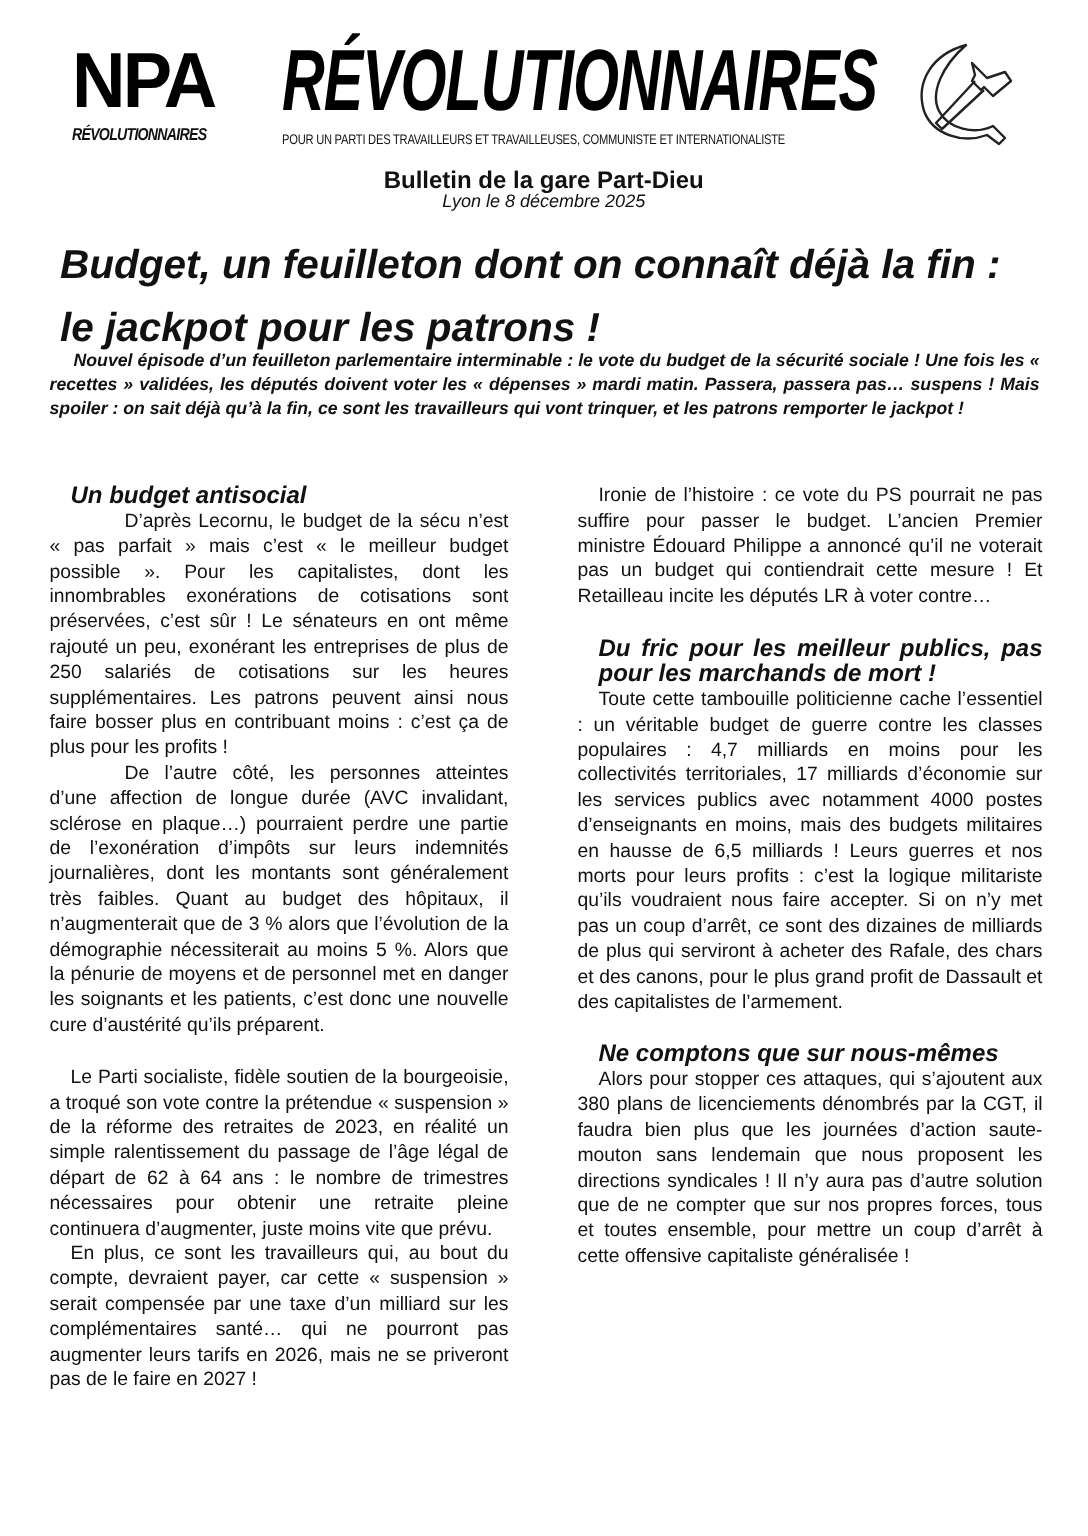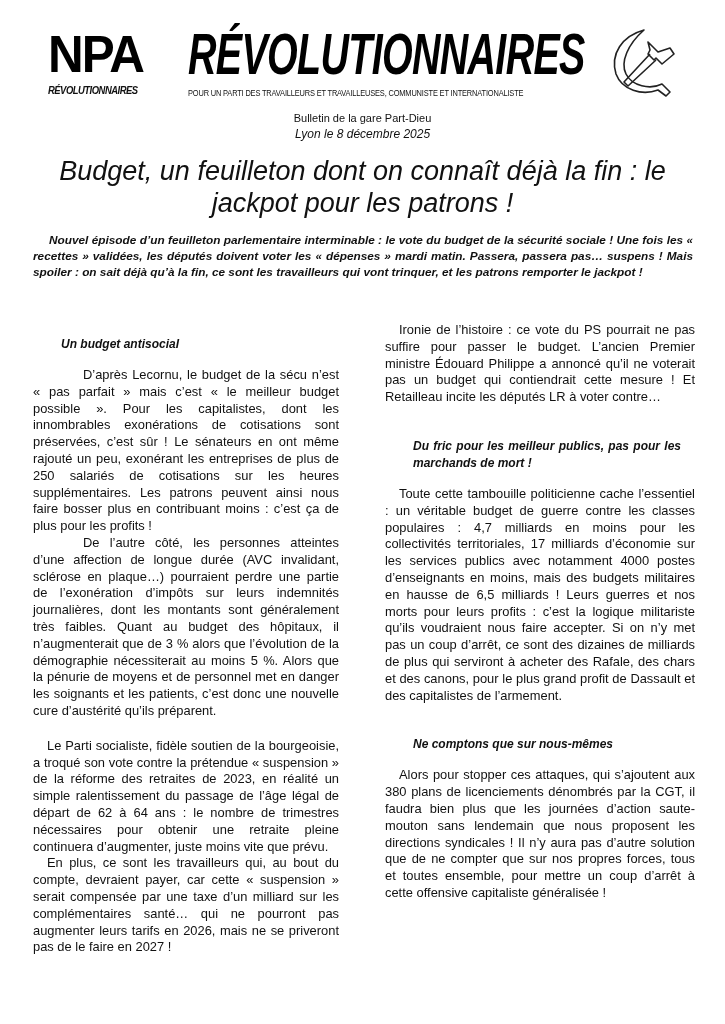--- a/index.html
+++ b/index.html
@@ -7,29 +7,29 @@
 
     .header { position: absolute; top: 0; left: 0; width: 725px; height: 110px; }
     .npa-block { position: absolute; left: 48px; top: 30px; width: 115px; }
     .npa-big { font-family: "Liberation Sans", sans-serif; font-weight: 900; font-size: 52px; line-height: 48px; letter-spacing: -2px; transform: scaleX(0.95); transform-origin: left; color: #000; }
     .npa-small { font-family: "Liberation Sans", sans-serif; font-weight: bold; font-style: italic; font-size: 11.5px; letter-spacing: -0.6px; margin-top: 6px; transform: scaleX(0.82); transform-origin: left; white-space: nowrap; color: #111; }
     .rev-block { position: absolute; left: 188px; top: 22px; width: 392px; }
     .rev-big { font-weight: bold; font-style: italic; font-size: 58px; line-height: 64px; letter-spacing: -1px; white-space: nowrap; transform: scaleX(0.68); transform-origin: left; color: #000; }
     .rev-tag { font-size: 9.3px; letter-spacing: -0.2px; white-space: nowrap; margin-top: 2px; transform: scaleX(0.8); transform-origin: left; color: #111; }
     .sickle { position: absolute; left: 600px; top: 24px; width: 80px; height: 80px; }
 
-    .bulletin { position: absolute; top: 112px; left: 0; width: 725px; text-align: center; font-weight: normal; font-size: 11px; }
+    .bulletin { position: absolute; top: 112px; left: 0; width: 725px; text-align: center; font-weight: bold; font-size: 16px; }
     .date { position: absolute; top: 127px; left: 0; width: 725px; text-align: center; font-style: italic; font-size: 12px; }
-    .title { position: absolute; top: 155px; left: 40px; width: 645px; text-align: center; font-weight: normal; font-style: italic; font-size: 27px; line-height: 32px; }
+    .title { position: absolute; top: 155px; left: 40px; width: 645px; font-weight: bold; font-style: italic; font-size: 27px; line-height: 42px; }
     .chapo { position: absolute; top: 232px; left: 33px; width: 660px; font-weight: bold; font-style: italic; font-size: 11.8px; line-height: 16.2px; text-align: justify; text-indent: 16px; }
 
     .col { position: absolute; top: 322px; width: 306px; font-size: 12.9px; line-height: 16.8px; text-align: justify; }
     .col-left { left: 33px; }
     .col-right { left: 385px; width: 310px; }
-    .col h2 { font-size: 12px; font-weight: bold; font-style: italic; margin: 14px; padding-left: 14px; line-height: 17px; }
+    .col h2 { font-size: 16px; font-weight: bold; font-style: italic; margin: 0; padding-left: 14px; line-height: 17px; }
     .col p { margin: 0; }
     .indent-big { text-indent: 50px; }
     .indent-sm { text-indent: 14px; }
     .gap { height: 18px; }
     b { font-weight: normal; }
   </style>
 </head>
 <body>
 
 <div class="header">

